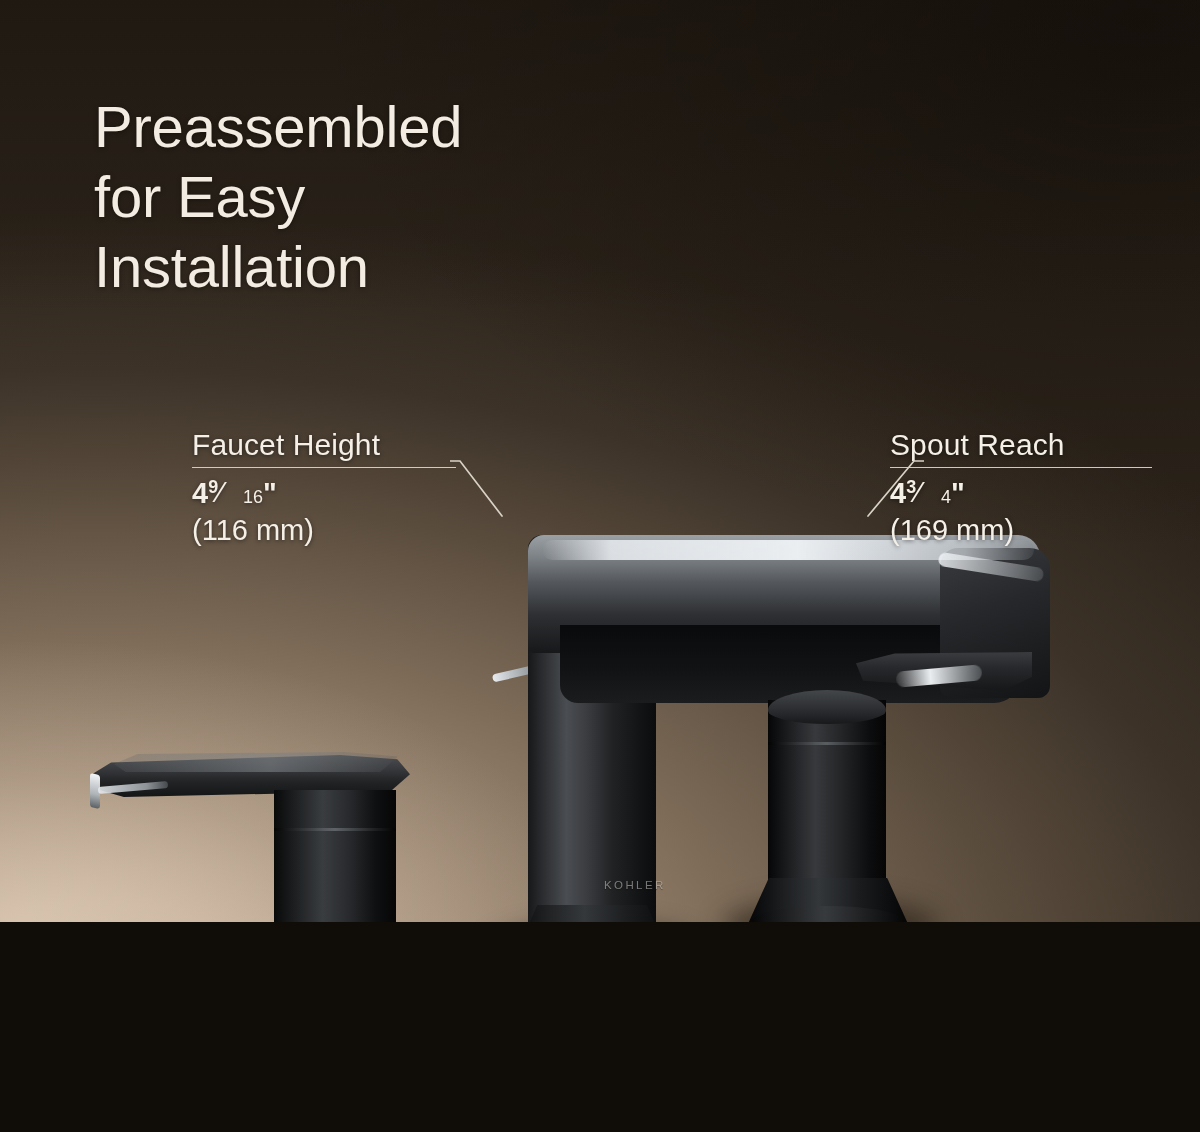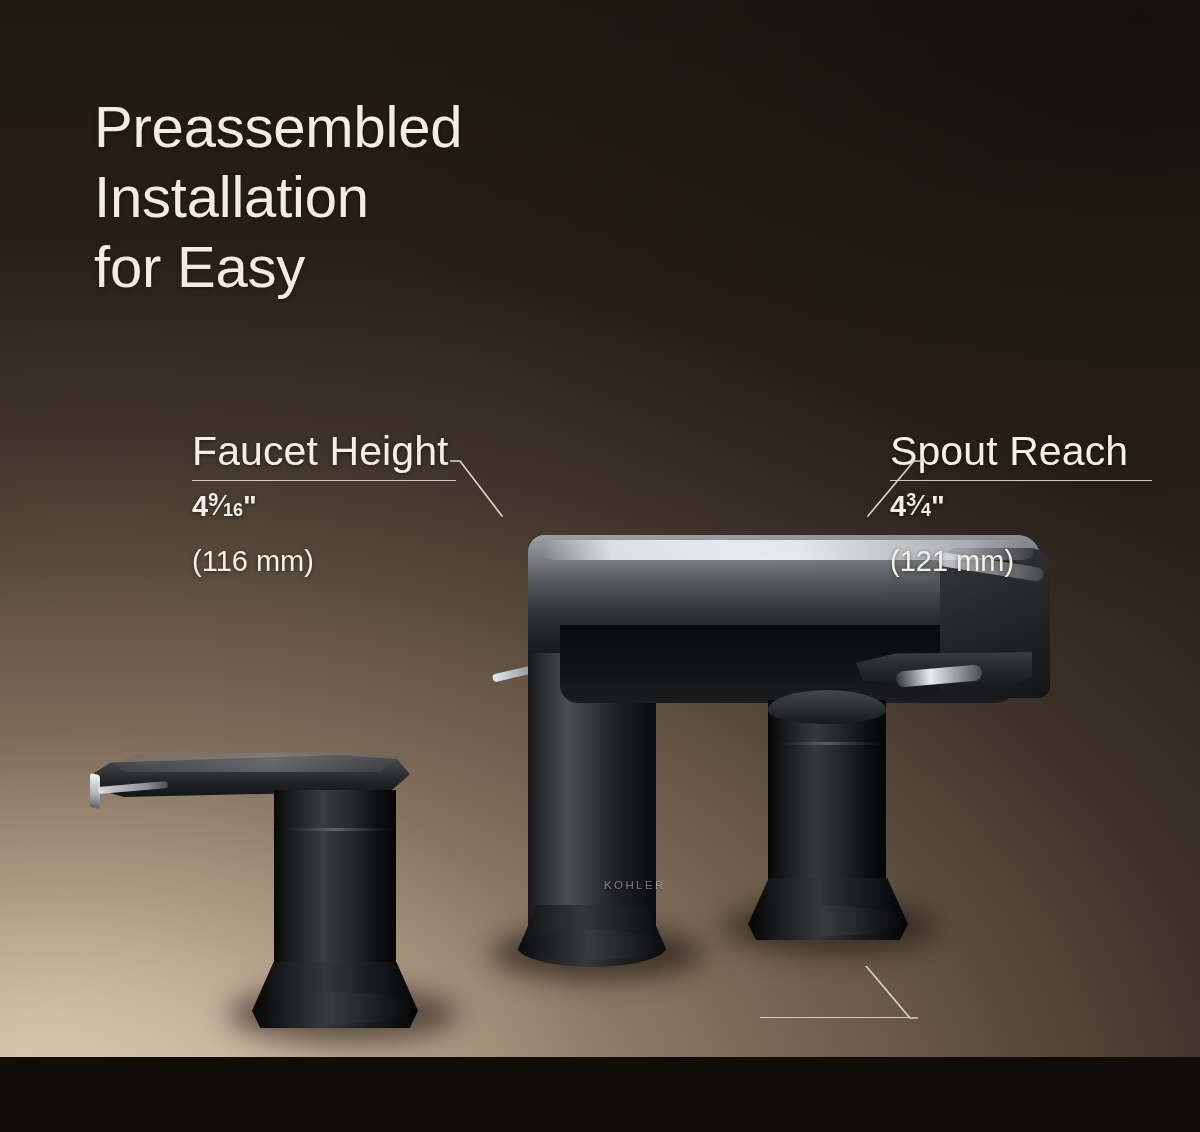--- a/index.html
+++ b/index.html
@@ -1,45 +1,45 @@
 <!DOCTYPE html>
 <html><head>
 <meta charset="utf-8">
 <style>
   html,body{margin:0;padding:0;background:#100c08;}
   body{font-family:"Liberation Sans","DejaVu Sans",sans-serif;}
 
   #scene{
-    position:relative;width:1200px;height:1057px;overflow:hidden;
+    position:relative;width:1200px;height:922px;overflow:hidden;
     background:
       radial-gradient(ellipse 120% 85% at 8% 108%, #cdbaa6 0%, #c0ab96 12%, #a08c77 28%, #7d6b58 46%, #5a4c3d 64%, #3c3228 80%, #2b231a 100%),
       #2b231a;
   }
   
   .vign{position:absolute;inset:0;pointer-events:none;}
   .vign.a{background:radial-gradient(ellipse 70% 45% at 2% 100%, rgba(232,214,192,.55) 0%, rgba(232,214,192,.18) 35%, rgba(0,0,0,0) 68%);}
   .vign.b{background:radial-gradient(ellipse 95% 80% at 95% 2%, rgba(20,15,10,.78) 0%, rgba(20,15,10,.35) 38%, rgba(0,0,0,0) 72%);}
   .vign.c{background:linear-gradient(180deg, rgba(18,13,9,.45) 0%, rgba(0,0,0,0) 34%);}
 
   
   .headline{
     position:absolute;left:94px;top:92px;width:560px;
     color:#f3ece3;font-size:58px;line-height:1.21;font-weight:300;
     letter-spacing:-0.2px;text-shadow:0 1px 5px rgba(0,0,0,.42);
   }
   .callout{position:absolute;color:#f4efe7;text-shadow:0 1px 4px rgba(0,0,0,.5);}
-  .callout .ttl{font-size:41px;font-weight:400;letter-spacing:.1px;white-space:nowrap;}
+  .callout .ttl{font-size:30px;font-weight:400;letter-spacing:.1px;white-space:nowrap;}
   .callout .rule{height:0;border-top:1.6px solid #d9d2c6;margin-top:5px;opacity:.95;}
   .callout .val{font-size:29px;font-weight:700;margin-top:9px;white-space:nowrap;}
-  .callout .mm{font-size:29px;font-weight:400;margin-top:22px;white-space:nowrap;}
+  .callout .mm{font-size:29px;font-weight:400;margin-top:4px;white-space:nowrap;}
   .callout.l{text-align:left;}
   .callout.r{text-align:left;}
   .frac{display:inline-block;position:relative;top:-1px;font-weight:700;}
   .frac sup{font-size:.62em;vertical-align:.52em;font-weight:700;}
-  .frac sub{font-size:.62em;vertical-align:-.05em;font-weight:700;}
+  .frac sub{font-size:.62em;vertical-align:-.05em;font-weight:400;margin-left:20px;}
   .frac .sl{font-weight:400;}
   .pr{letter-spacing:-1px;}
 
   .leader{position:absolute;pointer-events:none;}
   .part{position:absolute;}
 
   
   .shadow{position:absolute;border-radius:50%;filter:blur(13px);}
 
   
@@ -204,43 +204,43 @@
     <div class="part" id="lCylRing"></div>
     <div class="part" id="lBase"></div>
     <div class="part" id="lBaseRim"></div>
   </div>
 
   <div class="vign b"></div>
   <div class="vign c"></div>
 
   <div class="headline">
     <div>Preassembled</div>
+    <div>for Easy</div>
     <div>Installation</div>
-    <div>for Easy</div>
   </div>
 
   <div class="callout l" style="left:192px;top:428px;width:264px;">
     <div class="ttl">Faucet Height</div>
     <div class="rule"></div>
     <div class="val">
       <span>4</span><span class="frac"><sup>9</sup><span class="sl">⁄</span><sub>16</sub></span><span class="pr">"</span>
     </div>
     <div class="mm">(116 mm)</div>
   </div>
   <svg class="leader" style="left:450px;top:458px;" width="62" height="64" viewBox="0 0 62 64">
     <path d="M0,3 L10,3 L52,58" stroke="#d9d2c6" stroke-width="1.7" fill="none" stroke-linecap="round"></path>
   </svg>
 
   <div class="callout r" style="left:890px;top:428px;width:262px;">
     <div class="ttl">Spout Reach</div>
     <div class="rule"></div>
     <div class="val">
       <span>4</span><span class="frac"><sup>3</sup><span class="sl">⁄</span><sub>4</sub></span><span class="pr">"</span>
     </div>
-    <div class="mm">(121 mm)</div>
+    <div class="mm">(169 mm)</div>
   </div>
   <svg class="leader" style="left:862px;top:458px;" width="62" height="64" viewBox="0 0 62 64">
     <path d="M62,3 L52,3 L6,58" stroke="#d9d2c6" stroke-width="1.7" fill="none" stroke-linecap="round"></path>
   </svg>
 
   <svg class="leader" style="left:858px;top:966px;" width="60" height="60" viewBox="0 0 60 60">
     <path d="M8,0 L52,52 L60,52" stroke="#d9d2c6" stroke-width="1.7" fill="none" stroke-linecap="round"></path>
   </svg>
   <div style="position:absolute;left:760px;top:1017px;width:150px;height:0;border-top:1.6px solid #d9d2c6;opacity:.95;"></div>
 

